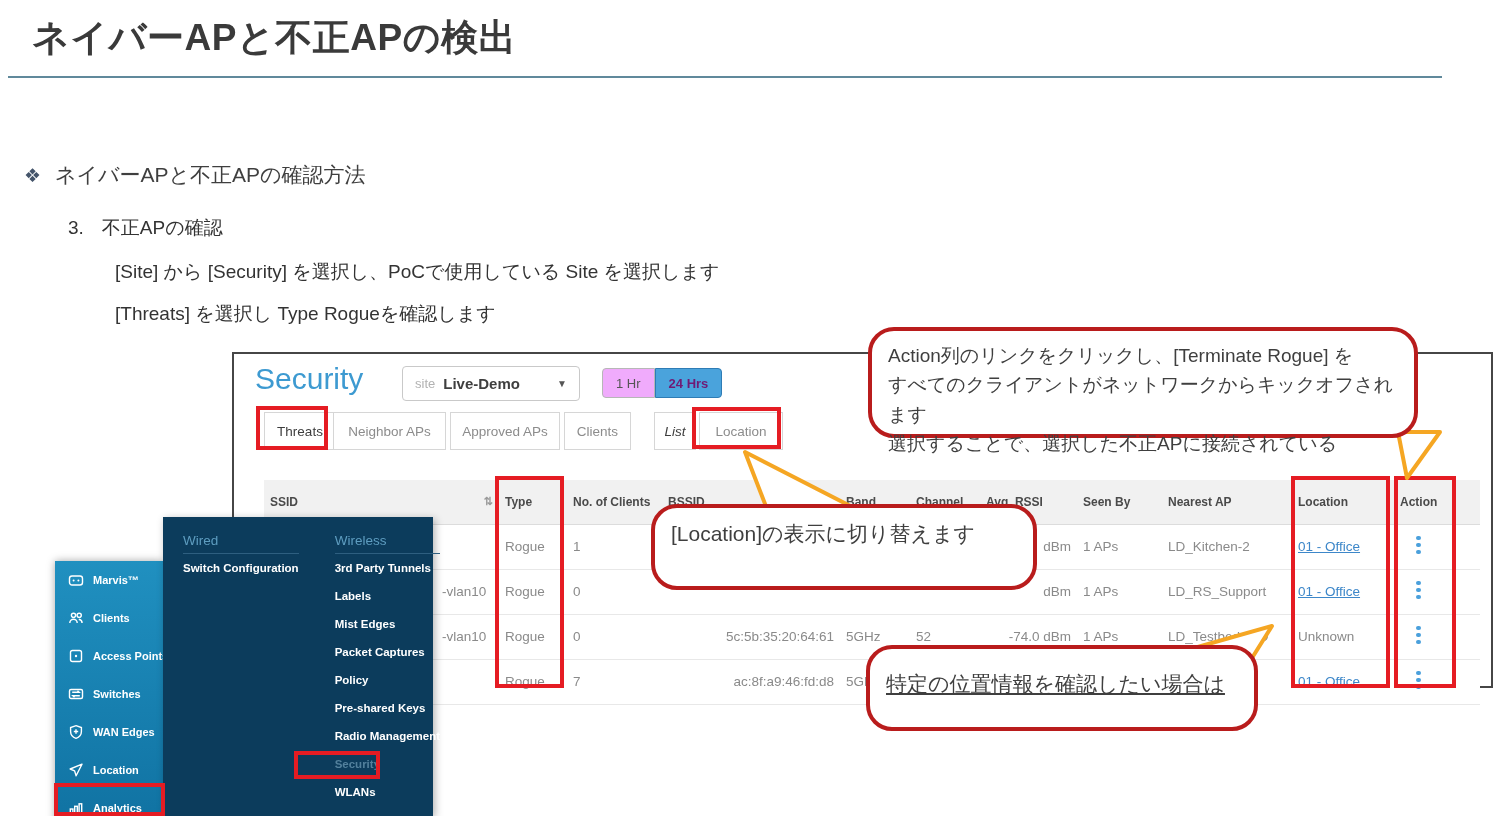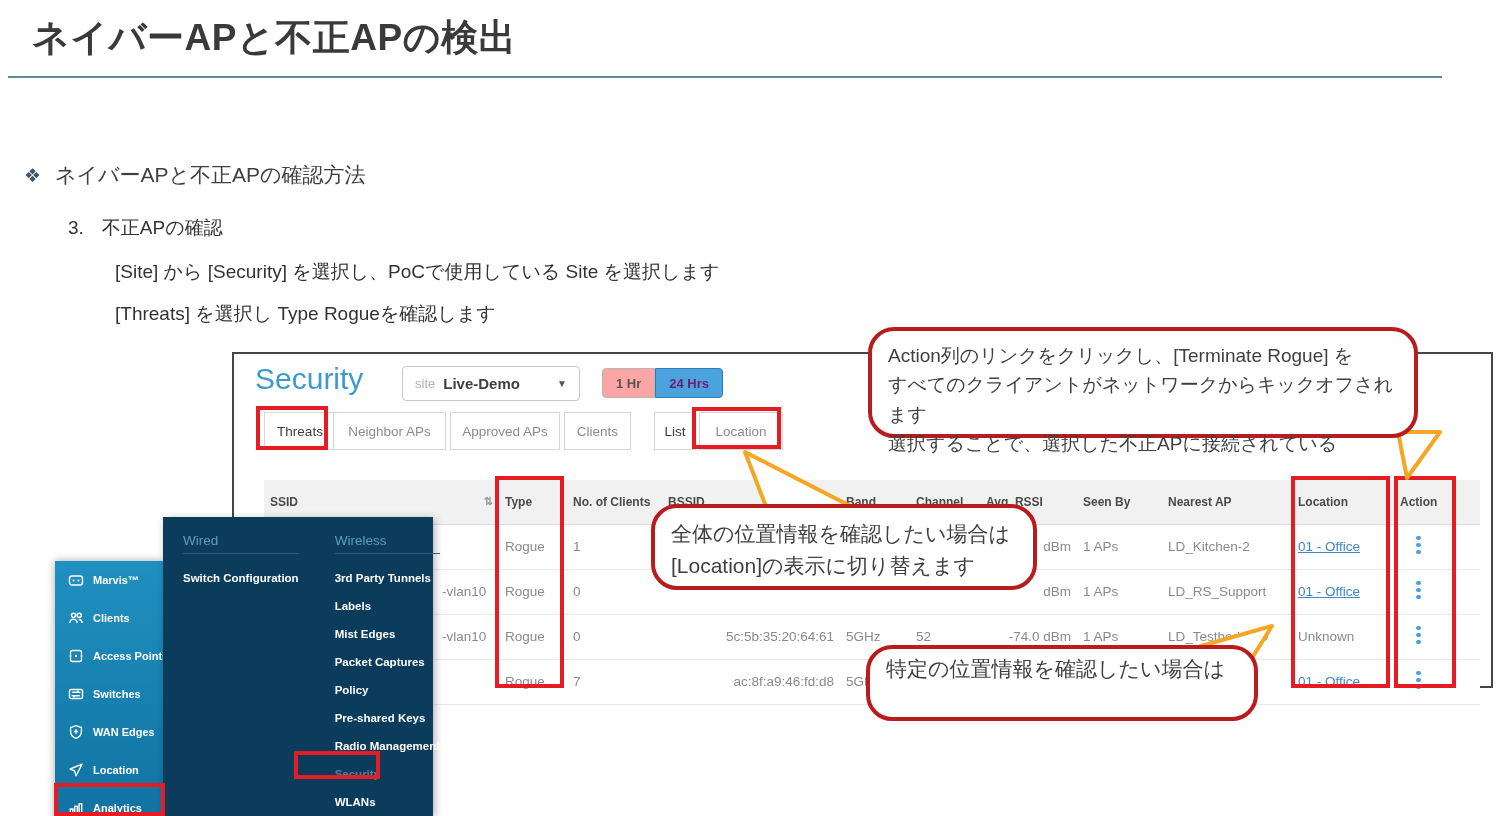--- a/index.html
+++ b/index.html
@@ -20,21 +20,21 @@
   
   .shot { left:232px; top:352px; width:1261px; height:336px; background:#fff; border:2px solid #464646; }
   .sec-title { left:21px; top:8px; font-size:30px; font-weight:300; color:#3d9ad1; }
   .site-dd { left:168px; top:12px; width:178px; height:35px; border:1px solid #c9c9c9; border-radius:4px;
     display:flex; align-items:center; padding:0 12px; gap:8px; background:#fff; }
   .site-dd .lab { color:#b2b2b2; font-size:13px; }
   .site-dd .val { color:#3f3f3f; font-size:15px; font-weight:bold; }
   .site-dd .car { color:#555; font-size:10px; margin-left:auto; }
   .tgl { left:368px; top:14px; display:flex; }
   .tgl .b { height:30px; display:flex; align-items:center; padding:0 13px; font-size:13px; border:1px solid #b7b7b7; }
-  .tgl .b.off { background:#fca5a5; color:#555; border-radius:4px 0 0 4px;font-weight:bold; }
+  .tgl .b.off { background:#f0abfc; color:#555; border-radius:4px 0 0 4px; }
   .tgl .b.on { background:#4aa3dc; color:#701a75; font-weight:bold; border-color:#2e7cb5; border-radius:0 4px 4px 0; }
   .tabs { left:0; top:58px; width:100%; height:38px; }
   .tab { position:absolute; top:0; height:38px; display:flex; align-items:center; justify-content:center;
     border:1px solid #d6d6d6; background:#fff; font-size:13.5px; color:#8c8c8c; }
   .tab.active { color:#3d3d3d; }
 
   
   .rtable { left:30px; top:126px; width:1216px; border-collapse:collapse; table-layout:fixed; }
   .rtable th { background:#f1f1f1; height:44px; font-size:12px; color:#4a4a4a; text-align:left;
     padding:0 6px; border-bottom:1px solid #dcdcdc; font-weight:bold; white-space:nowrap; overflow:hidden; }
@@ -50,30 +50,30 @@
   
   .sidebar { left:55px; top:517px; width:108px; height:299px; background:linear-gradient(180deg,#2090c0,#0e6e9e);
     box-shadow:0 0 8px rgba(0,0,0,.35);margin-top:44px; }
   .side-item { height:38px; display:flex; align-items:center; gap:9px; padding-left:13px;
     color:#fff; font-size:11px; font-weight:bold; white-space:nowrap; }
   .side-item.active { background:#0c3c5c; }
   .side-item svg { flex:0 0 auto; }
   .flyout { left:163px; top:517px; width:270px; height:299px; background:#0c3c5c; box-shadow:2px 2px 8px rgba(0,0,0,.3);
     display:flex; padding:16px 0 0 20px; gap:36px; }
   .fly-col { display:flex; flex-direction:column; }
-  .fly-h { color:#5e9dc0; font-size:13.5px; padding-bottom:5px; border-bottom:1px solid #2e5f80; margin-bottom:10px; }
+  .fly-h { color:#5e9dc0; font-size:13.5px; padding-bottom:5px; border-bottom:1px solid #2e5f80; }
   .fly-i { color:#fff; font-size:11.5px; font-weight:bold; height:28px; line-height:28px; white-space:nowrap; }
   .fly-i.selected { color:#52809c; }
 
   
   .redbox { border:4px solid #e51c23; background:transparent; pointer-events:none; }
   .callout { background:#fff; border:4px solid #b91c1c; border-radius:26px; color:#3f3f3f; }
   .co1 { left:868px; top:327px; width:550px; height:111px; font-size:19px; line-height:1.55; padding:10px 16px; }
   .co2 { left:651px; top:504px; width:386px; height:86px; font-size:21px; line-height:1.5; padding:10px 16px; }
-  .co3 { left:866px; top:645px; width:392px; height:76px; font-size:21px; line-height:1.5; padding:4px 16px; }
+  .co3 { left:866px; top:645px; width:392px; height:86px; font-size:21px; line-height:1.5; padding:19px 16px;text-decoration:underline; }
   .tailsvg { left:0; top:0; width:1505px; height:816px; pointer-events:none; }
 </style>
 </head>
 <body>
 
 <div class="abs doc-title">ネイバーAPと不正APの検出</div>
 <div class="abs title-rule"></div>
 <div class="abs sec-head"><span class="bullet">❖</span><span>ネイバーAPと不正APの確認方法</span></div>
 <div class="abs step-head"><span class="no">3.</span><span>不正APの確認</span></div>
 <div class="abs step-line1">[Site] から [Security] を選択し、PoCで使用している Site を選択します</div>
@@ -88,21 +88,21 @@
   </div>
   <div class="abs tgl" id="time-toggle">
       <div class="b off">1 Hr</div>
       <div class="b on">24 Hrs</div>
     </div>
   <div class="abs tabs" id="tabs-row">
       <div class="tab active" style="left: 30px; width: 72px;">Threats</div>
       <div class="tab" style="left: 99px; width: 113px;">Neighbor APs</div>
       <div class="tab" style="left: 216px; width: 110px;">Approved APs</div>
       <div class="tab" style="left: 330px; width: 67px;">Clients</div>
-      <div class="tab active" style="left: 420px; width: 42px;">List</div>
+      <div class="tab active" style="left: 420px; width: 42px; font-style: italic;">List</div>
       <div class="tab" style="left: 465px; width: 84px;">Location</div>
     </div>
   <table class="abs rtable" id="rogue-table">
       <colgroup>
         <col style="width: 235px;">
         <col style="width: 68px;">
         <col style="width: 95px;">
         <col style="width: 178px;">
         <col style="width: 70px;">
         <col style="width: 70px;">
@@ -279,18 +279,17 @@
   <polygon points="1398,432 1440,432 1407,478" fill="#fff" stroke="#f5a623" stroke-width="4" stroke-linejoin="round"></polygon>
   <polygon points="1180,652 1272,626 1242,674" fill="#fff" stroke="#f5a623" stroke-width="4" stroke-linejoin="round"></polygon>
 </svg>
 
 <div class="abs callout co1" id="co-action">
     <div>Action列のリンクをクリックし、[Terminate Rogue] を</div>
     <div>すべてのクライアントがネットワークからキックオフされます</div>
     <div>選択することで、選択した不正APに接続されている</div>
   </div>
 <div class="abs callout co2" id="co-view">
-    <div>全体の位置情報を確認したい場合は</div>
     <div>[Location]の表示に切り替えます</div>
   </div>
 <div class="abs callout co3" id="co-link">
     <div>特定の位置情報を確認したい場合は</div>
   </div>
 
 </body></html>

